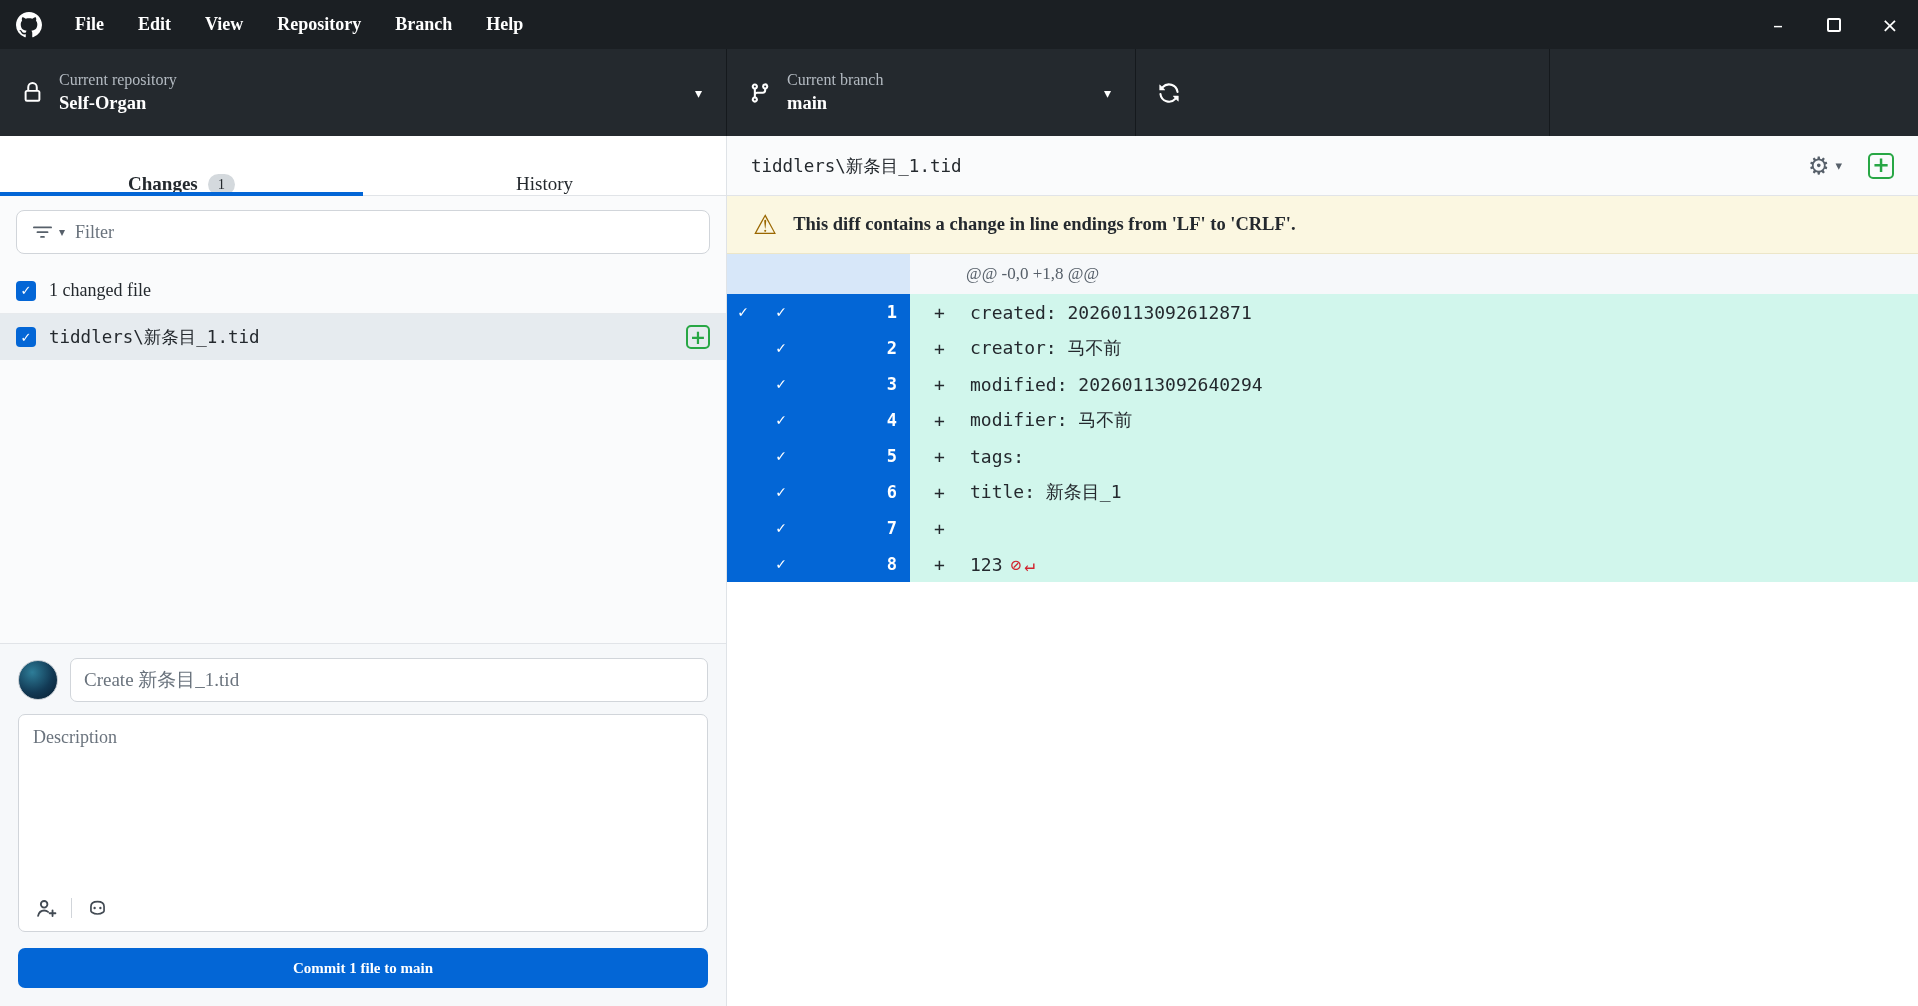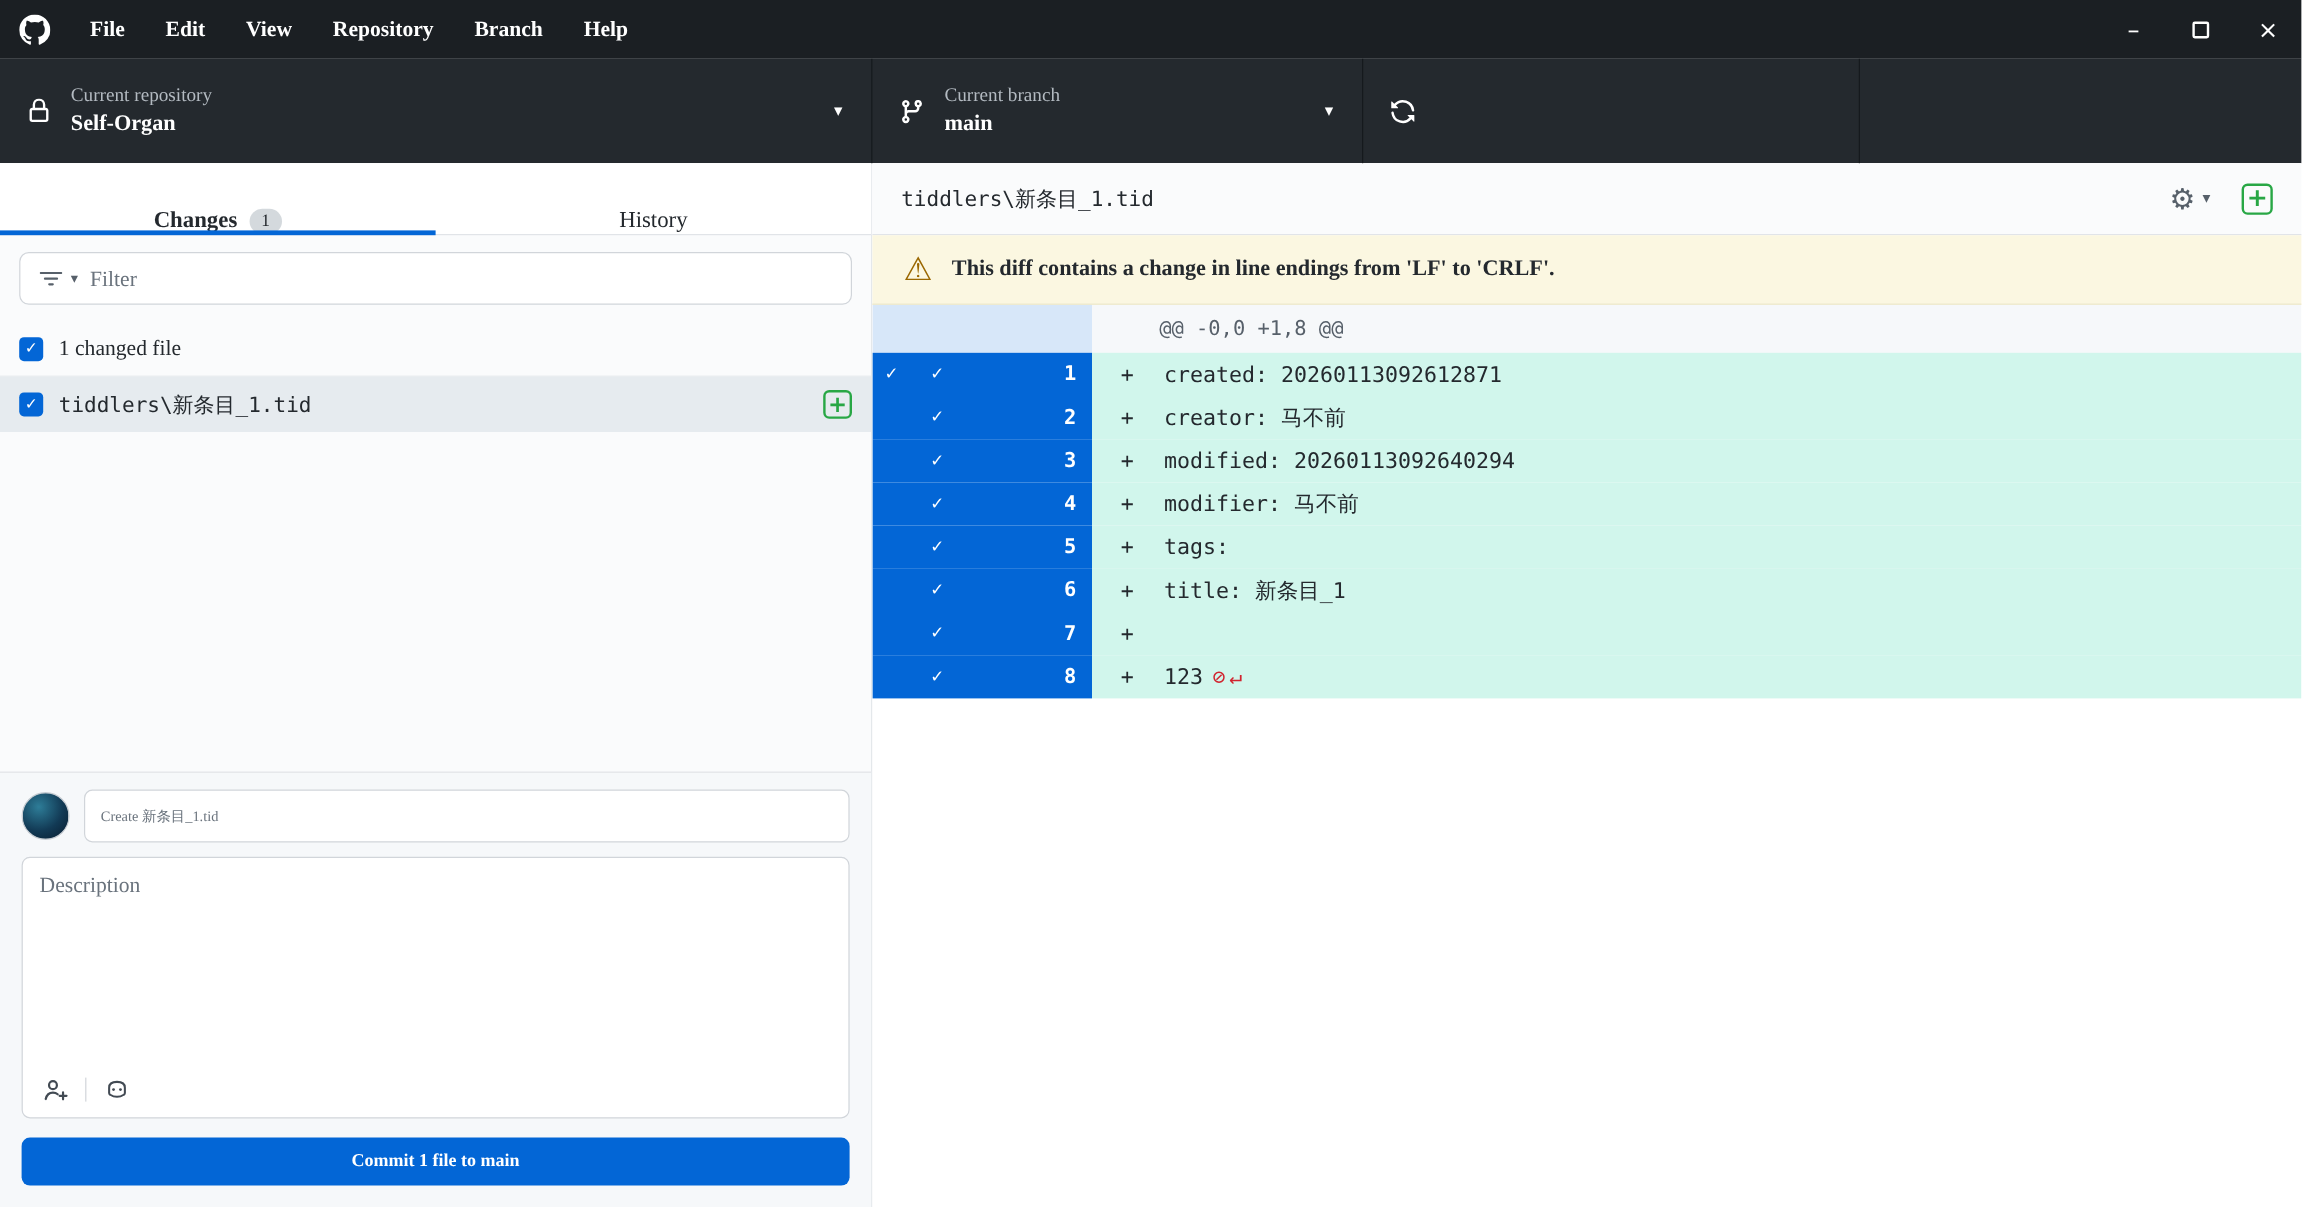--- a/index.html
+++ b/index.html
@@ -53,21 +53,21 @@
   .changed-summary{ height:46px; display:flex; align-items:center; gap:13px; padding:0 16px; font-size:18px; border-bottom:1px solid #e7eaed; flex:none; }
   .file-row{ height:46px; display:flex; align-items:center; gap:13px; padding:0 16px; background:var(--selected-row,#e6ebef); flex:none; cursor:pointer; }
   .file-name{ flex:1; font-size:17.5px; }
   .plus-square{ width:24px; height:24px; border:2px solid var(--green,#28a745); border-radius:5px; color:var(--green,#28a745); display:flex; align-items:center; justify-content:center; font-size:19px; font-weight:700; font-family:"DejaVu Sans",sans-serif; line-height:1; cursor:pointer; flex:none; }
 
   .sidebar-spacer{ flex:1; }
 
   .commit-area{ border-top:1px solid #e1e4e8; background:#f6f8fa; padding:14px 18px 18px; flex:none; }
   .commit-top{ display:flex; align-items:center; gap:12px; margin-bottom:12px; }
   .avatar{ width:40px; height:40px; border-radius:50%; flex:none; background:radial-gradient(circle at 35% 30%, #2e7d98, #123a55 55%, #0a2236 90%); border:1px solid #c6ccd2; }
-  .summary-input{ flex:1; height:44px; border:1px solid #d1d5da; border-radius:7px; padding:0 13px; font-size:12px; font-family:"Liberation Serif",serif; background:#fff; outline:none; color:#24292e; }
+  .summary-input{ flex:1; height:44px; border:1px solid #d1d5da; border-radius:7px; padding:0 13px; font-size:19px; font-family:"Liberation Serif",serif; background:#fff; outline:none; color:#24292e; }
   .summary-input::placeholder, .desc-input::placeholder{ color:#6a737d; }
   .desc-box{ border:1px solid #d1d5da; border-radius:7px; background:#fff; height:218px; display:flex; flex-direction:column; margin-bottom:16px; }
   .desc-input{ flex:1; border:none; outline:none; resize:none; padding:12px 14px; font-size:18px; font-family:"Liberation Serif",serif; background:transparent; color:#24292e; }
   .desc-actions{ display:flex; align-items:center; padding:8px 10px; }
   .desc-action-btn{ width:34px; height:30px; display:flex; align-items:center; justify-content:center; color:#424a53; cursor:pointer; }
   .desc-divider{ width:1px; height:20px; background:#d1d5da; margin:0 8px; }
   .commit-button{ width:100%; height:40px; background:var(--accent-blue,#0366d6); color:#fff; border:none; border-radius:7px; font-size:15px; font-weight:700; font-family:"Liberation Serif",serif; cursor:pointer; }
 
   
   .diff-pane{ flex:1; display:flex; flex-direction:column; background:#fff; min-width:0; }
@@ -75,21 +75,21 @@
   .diff-path{ flex:1; font-size:17.5px; color:#24292e; }
   .gear-btn{ display:flex; align-items:center; gap:6px; color:#57606a; margin-right:26px; cursor:pointer; }
   .gear-glyph{ font-size:24px; font-family:"DejaVu Sans",sans-serif; line-height:1; }
   .gear-btn .chev{ font-size:13px; font-family:"DejaVu Sans",sans-serif; }
   .diff-plus{ width:26px; height:26px; font-size:21px; }
 
   .warning-banner{ height:58px; background:var(--warning-bg,#fbf7e1); border-bottom:1px solid #ece6c8; display:flex; align-items:center; gap:16px; padding:0 26px; font-size:18.5px; font-weight:700; flex:none; }
   .warning-glyph{ color:#9a6700; font-size:27px; font-weight:400; font-family:"DejaVu Sans",sans-serif; line-height:1; }
 
   .diff-body{ flex:1; font-size:18px; overflow:hidden; }
-  .hunk-row{ display:flex; height:40px; }
+  .hunk-row{ display:flex; height:40px;font-family:Liberation Serif, serif; }
   .hunk-gutter{ width:183px; background:var(--hunk-gutter,#d7e7f9); flex:none; }
   .hunk-content{ flex:1; background:var(--hunk-bg,#f6f8fa); display:flex; align-items:center; padding-left:56px; color:#57606a; font-size:17px; }
 
   .diff-row{ display:flex; height:36px; }
   .gutter{ width:183px; background:var(--gutter-blue,#0366d6); color:#fff; display:flex; align-items:stretch; flex:none; cursor:pointer; }
   .hunk-check{ width:32px; display:flex; align-items:center; justify-content:center; font-size:14px; font-weight:700; font-family:"DejaVu Sans",sans-serif; }
   .line-check{ width:44px; display:flex; align-items:center; justify-content:center; font-size:14px; font-weight:700; font-family:"DejaVu Sans",sans-serif; }
   .line-num{ flex:1; display:flex; align-items:center; justify-content:flex-end; padding-right:13px; font-size:17px; font-weight:700; }
   .line-content{ flex:1; background:var(--added-bg,#d1f6ec); display:flex; align-items:center; min-width:0; }
   .sign{ padding-left:24px; width:60px; flex:none; }

